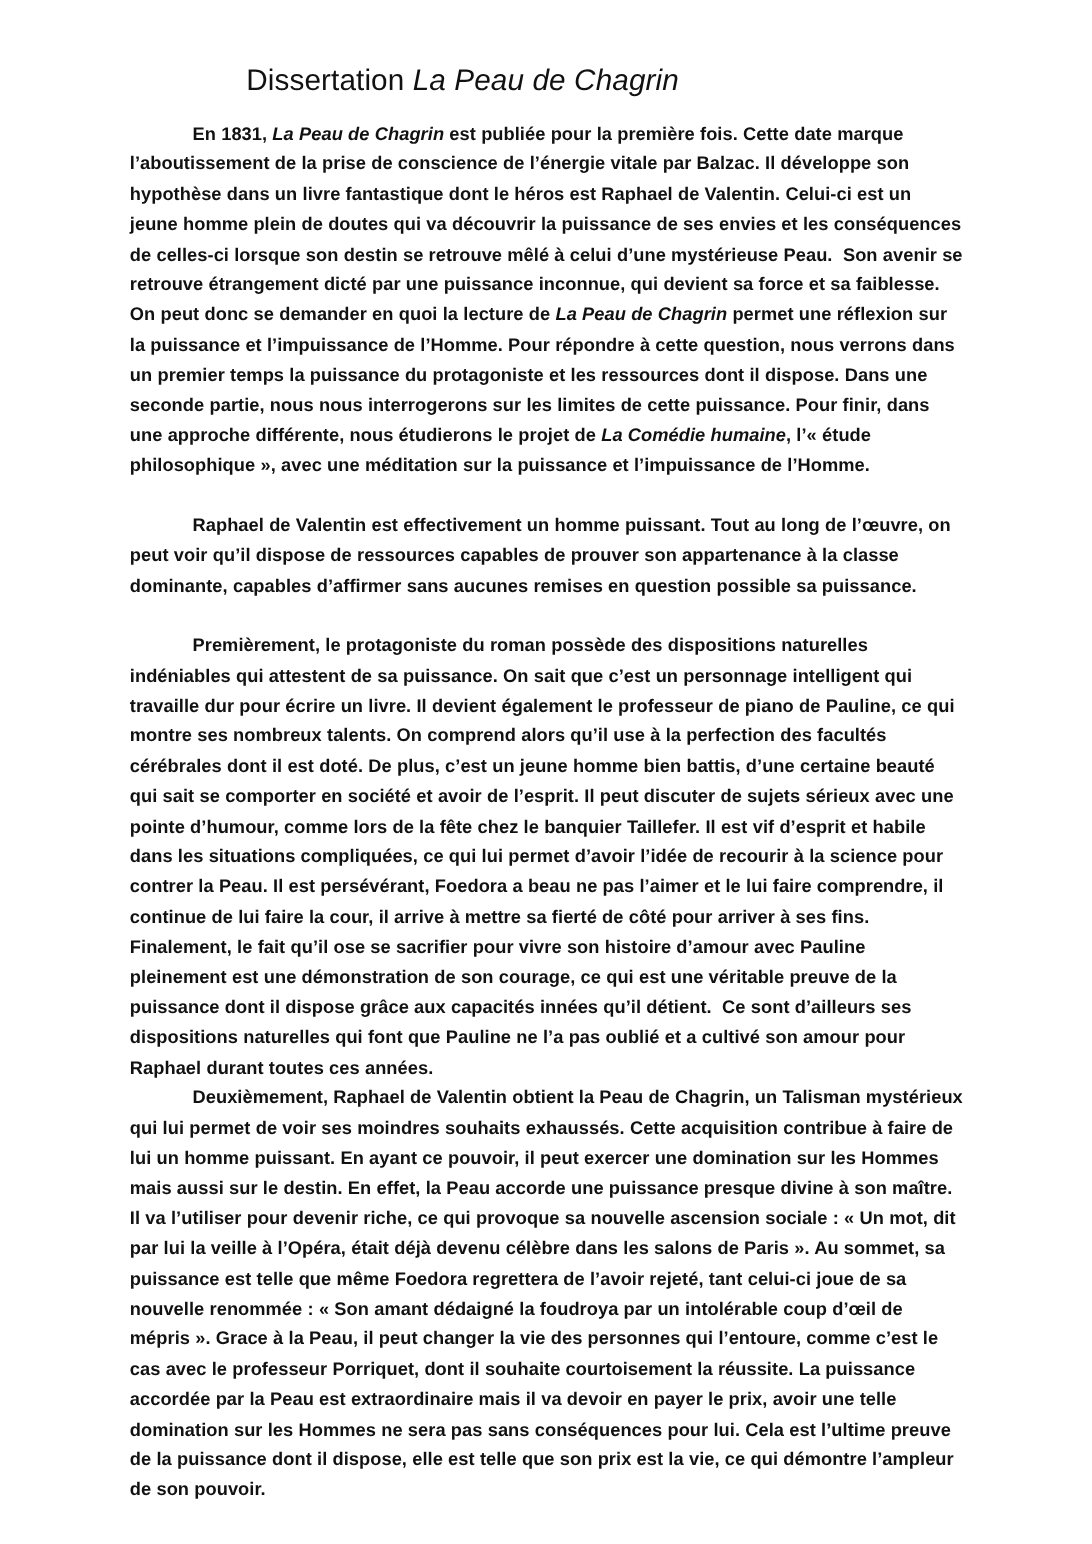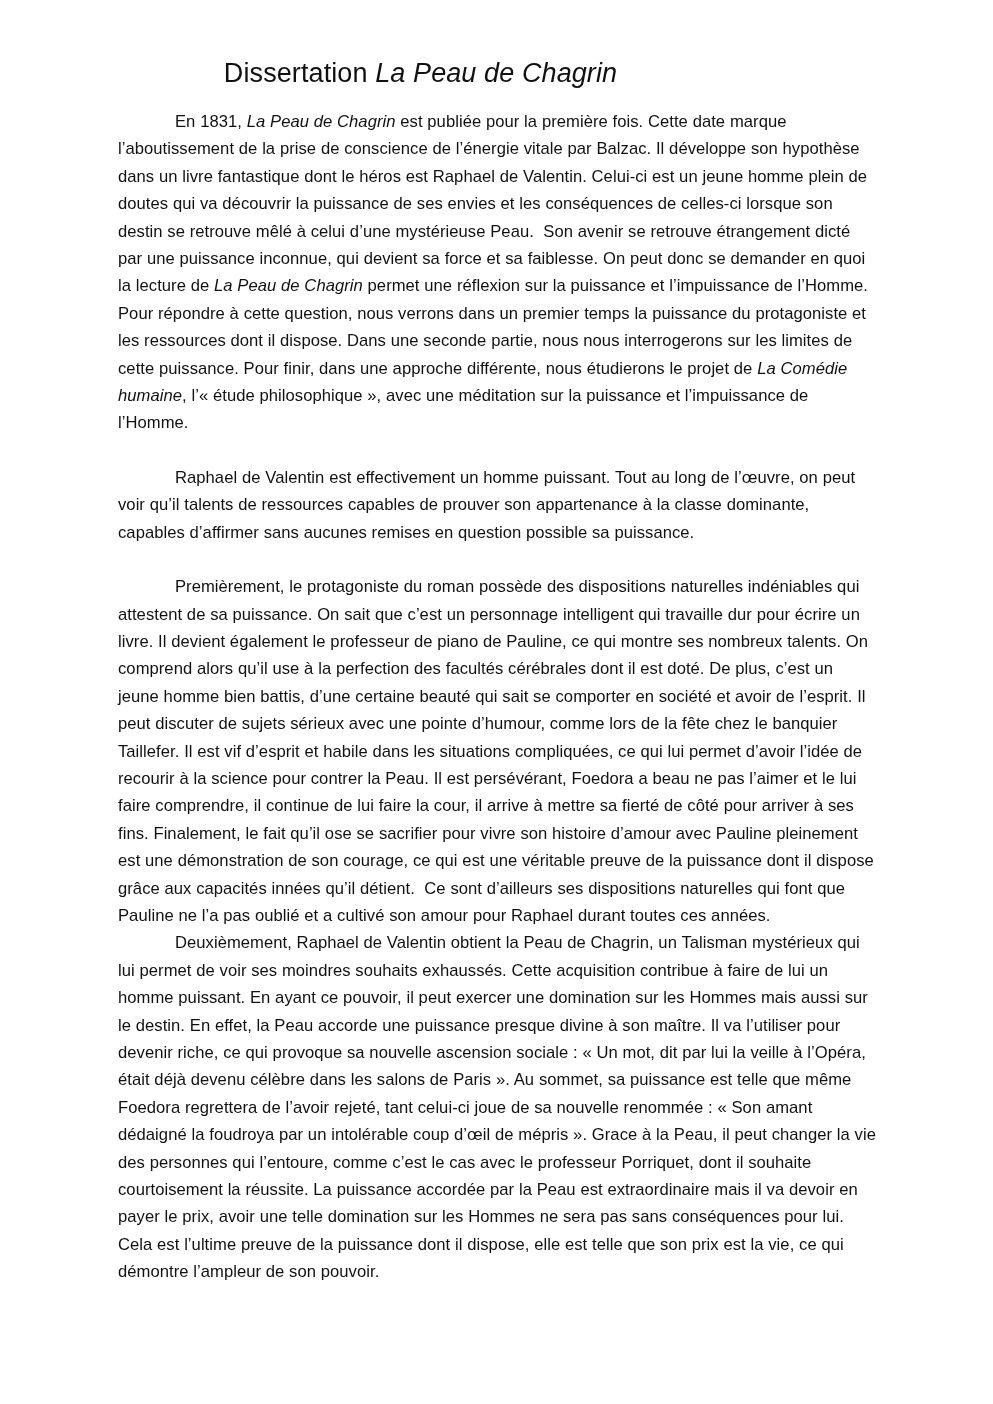--- a/index.html
+++ b/index.html
@@ -58,33 +58,33 @@
   }
   p.para.gap {
     margin-top: 27px;
   }
   p.para.nogap {
     margin-top: 0;
   }
   .ital {
     font-style: italic;
   }
-  .sp2 { white-space: pre-wrap; }
+  .sp2 { white-space: pre-wrap; font-weight: bold; }
 </style>
 </head>
 <body>
 
 <div class="page">
 
   <h1 class="doc-title"><span>Dissertation </span><span class="ital">La Peau de Chagrin</span></h1>
 
   <div class="body-block">
 
     <p class="para indent nogap sp2"><span>En 1831, </span><span class="ital">La Peau de Chagrin</span><span> est publiée pour la première fois. Cette date marque l’aboutissement de la prise de conscience de l’énergie vitale par Balzac. Il développe son hypothèse dans un livre fantastique dont le héros est Raphael de Valentin. Celui-ci est un jeune homme plein de doutes qui va découvrir la puissance de ses envies et les conséquences de celles-ci lorsque son destin se retrouve mêlé à celui d’une mystérieuse Peau.  Son avenir se retrouve étrangement dicté par une puissance inconnue, qui devient sa force et sa faiblesse. On peut donc se demander en quoi la lecture de </span><span class="ital">La Peau de Chagrin</span><span> permet une réflexion sur la puissance et l’impuissance de l’Homme. Pour répondre à cette question, nous verrons dans un premier temps la puissance du protagoniste et les ressources dont il dispose. Dans une seconde partie, nous nous interrogerons sur les limites de cette puissance. Pour finir, dans une approche différente, nous étudierons le projet de </span><span class="ital">La Comédie humaine</span><span>, l’« étude philosophique », avec une méditation sur la puissance et l’impuissance de l’Homme.</span></p>
 
-    <p class="para indent gap sp2">Raphael de Valentin est effectivement un homme puissant. Tout au long de l’œuvre, on peut voir qu’il talents de ressources capables de prouver son appartenance à la classe dominante, capables d’affirmer sans aucunes remises en question possible sa puissance.</p>
+    <p class="para indent gap sp2">Raphael de Valentin est effectivement un homme puissant. Tout au long de l’œuvre, on peut voir qu’il dispose de ressources capables de prouver son appartenance à la classe dominante, capables d’affirmer sans aucunes remises en question possible sa puissance.</p>
 
     <p class="para indent gap sp2">Premièrement, le protagoniste du roman possède des dispositions naturelles indéniables qui attestent de sa puissance. On sait que c’est un personnage intelligent qui travaille dur pour écrire un livre. Il devient également le professeur de piano de Pauline, ce qui montre ses nombreux talents. On comprend alors qu’il use à la perfection des facultés cérébrales dont il est doté. De plus, c’est un jeune homme bien battis, d’une certaine beauté qui sait se comporter en société et avoir de l’esprit. Il peut discuter de sujets sérieux avec une pointe d’humour, comme lors de la fête chez le banquier Taillefer. Il est vif d’esprit et habile dans les situations compliquées, ce qui lui permet d’avoir l’idée de recourir à la science pour contrer la Peau. Il est persévérant, Foedora a beau ne pas l’aimer et le lui faire comprendre, il continue de lui faire la cour, il arrive à mettre sa fierté de côté pour arriver à ses fins. Finalement, le fait qu’il ose se sacrifier pour vivre son histoire d’amour avec Pauline pleinement est une démonstration de son courage, ce qui est une véritable preuve de la puissance dont il dispose grâce aux capacités innées qu’il détient.  Ce sont d’ailleurs ses dispositions naturelles qui font que Pauline ne l’a pas oublié et a cultivé son amour pour Raphael durant toutes ces années.</p>
 
     <p class="para indent nogap sp2">Deuxièmement, Raphael de Valentin obtient la Peau de Chagrin, un Talisman mystérieux qui lui permet de voir ses moindres souhaits exhaussés. Cette acquisition contribue à faire de lui un homme puissant. En ayant ce pouvoir, il peut exercer une domination sur les Hommes mais aussi sur le destin. En effet, la Peau accorde une puissance presque divine à son maître. Il va l’utiliser pour devenir riche, ce qui provoque sa nouvelle ascension sociale : « Un mot, dit par lui la veille à l’Opéra, était déjà devenu célèbre dans les salons de Paris ». Au sommet, sa puissance est telle que même Foedora regrettera de l’avoir rejeté, tant celui-ci joue de sa nouvelle renommée : « Son amant dédaigné la foudroya par un intolérable coup d’œil de mépris ». Grace à la Peau, il peut changer la vie des personnes qui l’entoure, comme c’est le cas avec le professeur Porriquet, dont il souhaite courtoisement la réussite. La puissance accordée par la Peau est extraordinaire mais il va devoir en payer le prix, avoir une telle domination sur les Hommes ne sera pas sans conséquences pour lui. Cela est l’ultime preuve de la puissance dont il dispose, elle est telle que son prix est la vie, ce qui démontre l’ampleur de son pouvoir.</p>
 
   </div>
 </div>
 
 </body></html>

